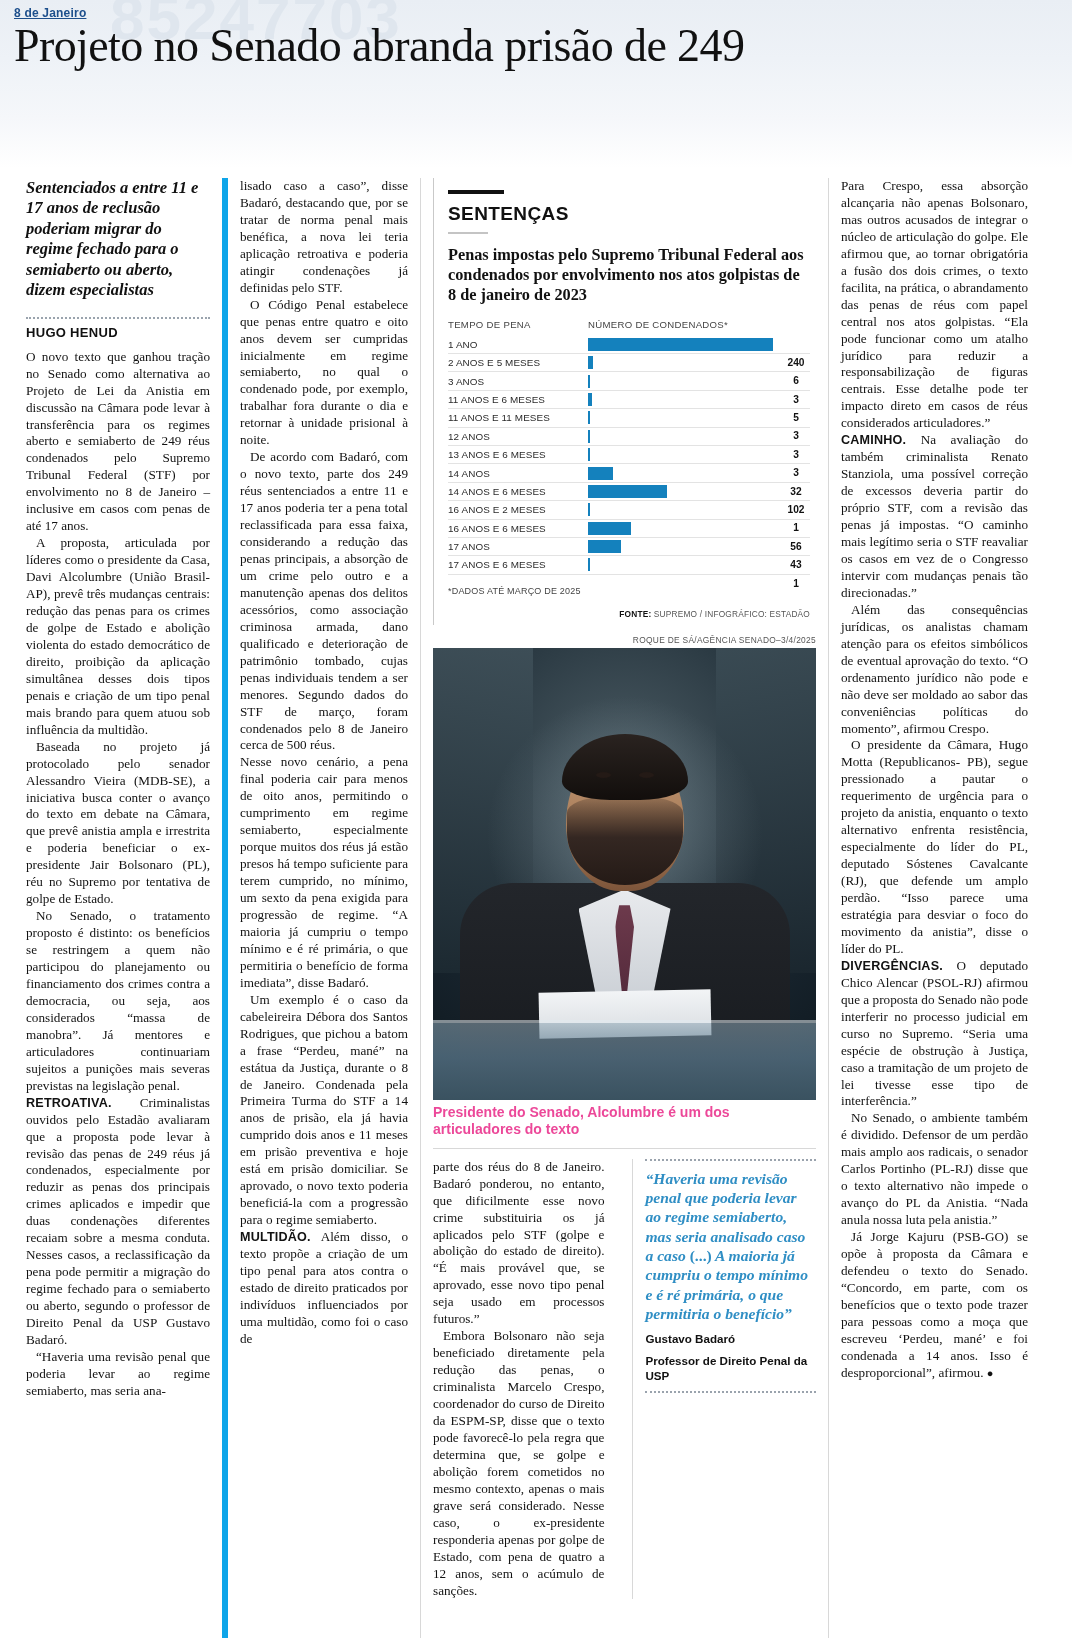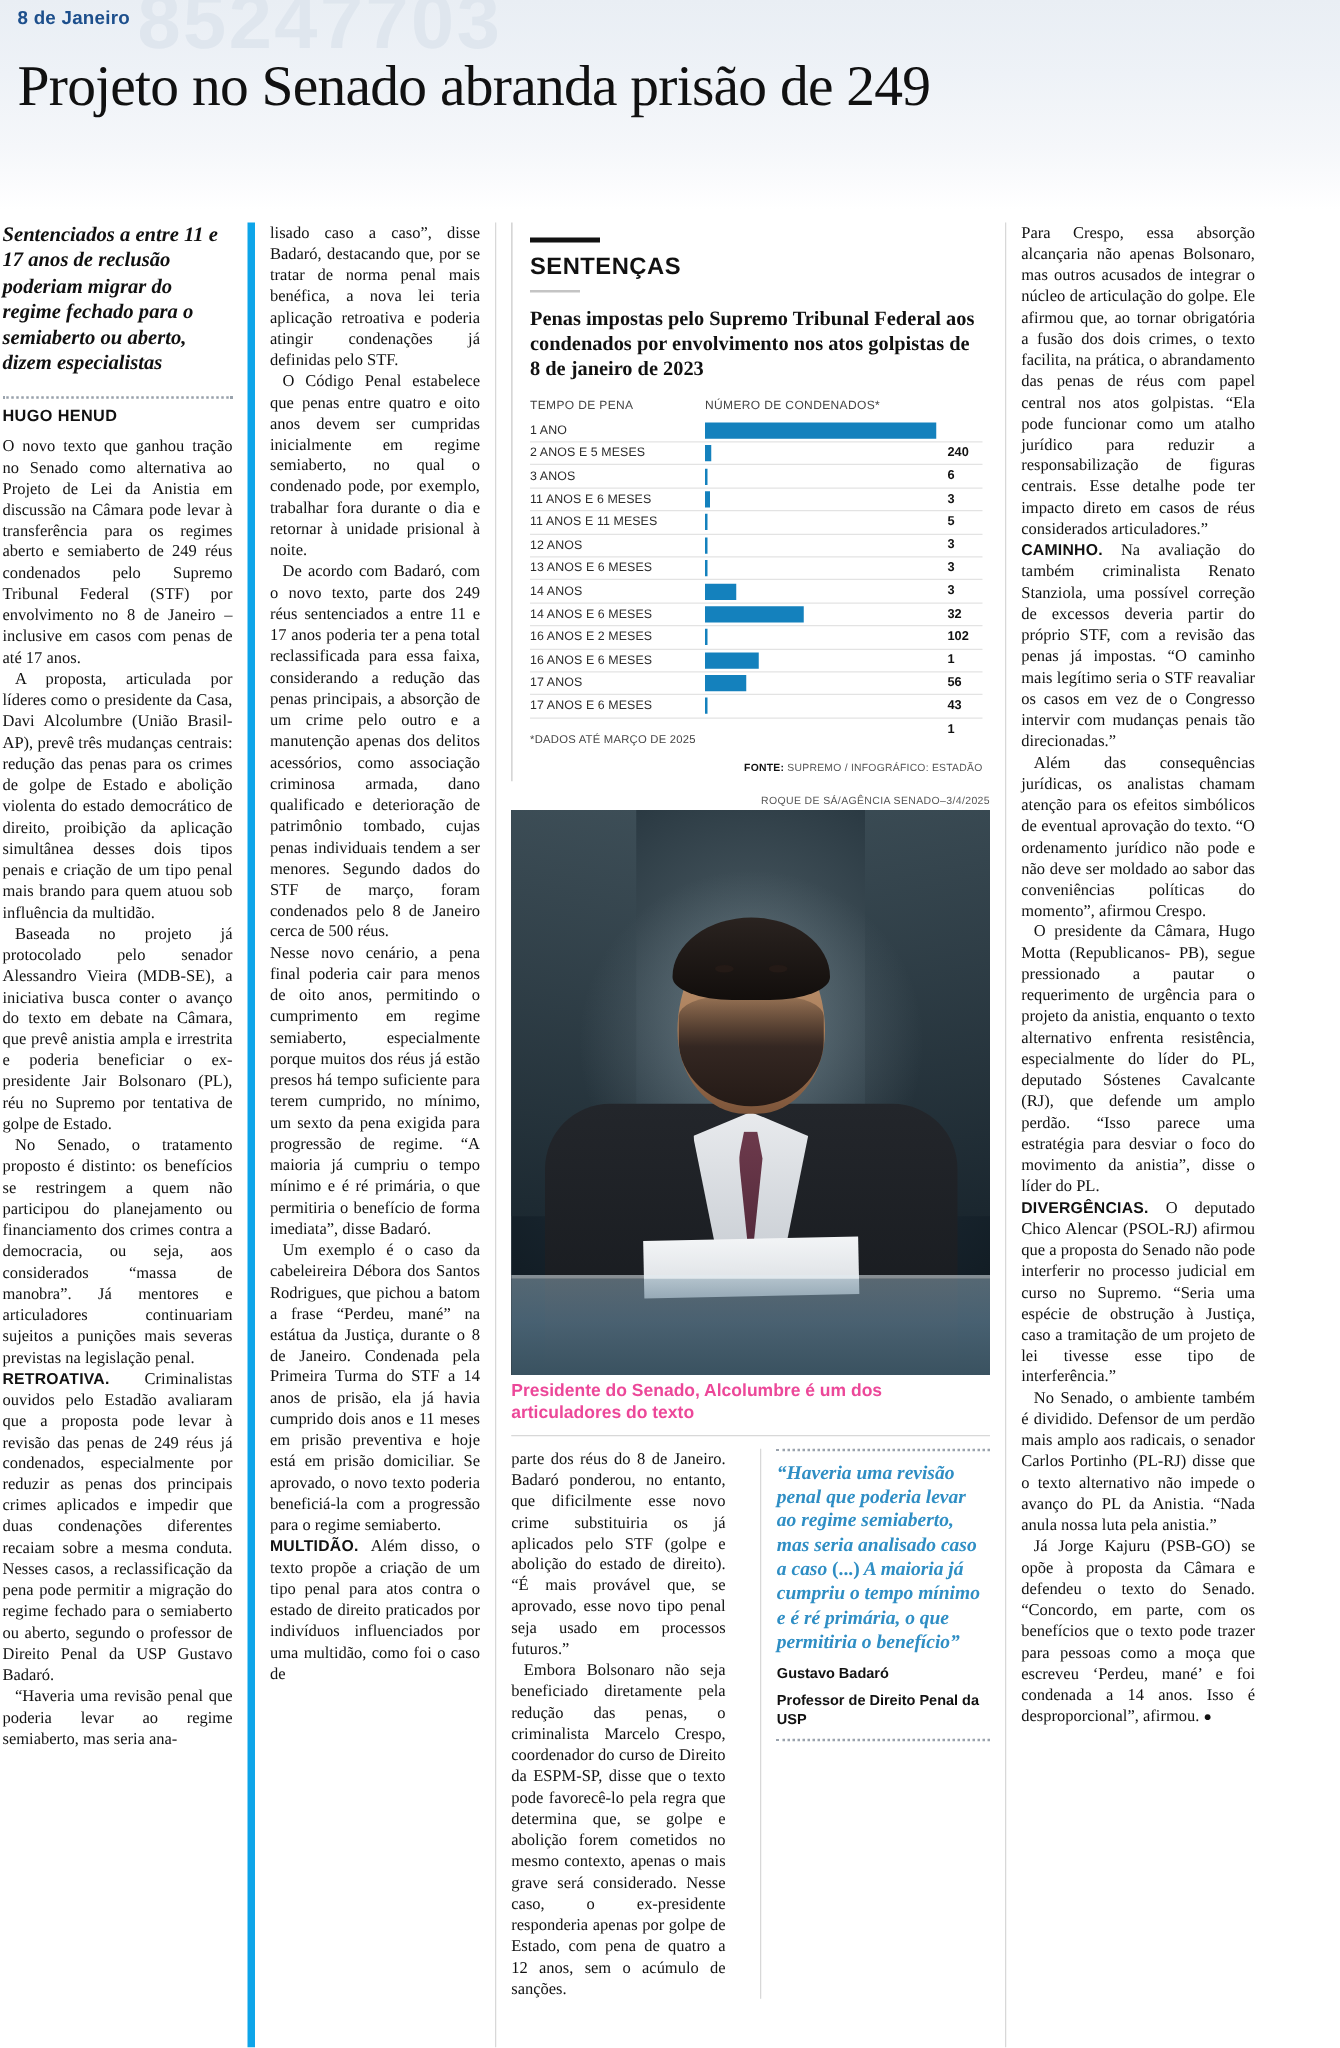--- a/index.html
+++ b/index.html
@@ -27,40 +27,41 @@
     font-weight: 700;
     font-size: 62px;
     letter-spacing: 2px;
     color: #dfe6ee;
     user-select: none;
   }
   .kicker {
     position: relative;
     font-family: "Liberation Sans", sans-serif;
     font-weight: 700;
-    font-size: 15px;
+    font-size: 12px;
     color: #1d4f8c;
     letter-spacing: .2px;
-    margin-bottom: 20px;
+    margin-bottom: 0;
+    text-decoration: underline;
   }
   .headline {
     position: relative;
     font-family: "Liberation Serif", serif;
     font-weight: 400;
     font-size: 46px;
     line-height: 1.12;
     color: #111;
     letter-spacing: -0.6px;
   }
   .headline .l2 { display: block; }
 
   
   .content {
     position: relative;
-    padding: 10px 14px 0 2px;
+    padding: 10px 14px 0 26px;
     display: flex;
     gap: 0;
     height: 1470px;
   }
   .col { position: relative; }
   .col1 { width: 196px; padding-right: 12px; }
   .col2 { width: 198px; padding: 0 12px; border-left: 6px solid #0ea5e9; }
   .col3 { width: 408px; padding: 0 12px; border-left: 1px solid #d8d8d8; }
   .col4 { width: 200px; padding-left: 12px; border-left: 1px solid #d8d8d8; }
 
@@ -185,21 +186,21 @@
     background: #1481bd;
     height: 13px;
     min-width: 1px;
   }
   .chart-row .val {
     font-family: "Liberation Sans", sans-serif;
     font-size: 10.2px;
     font-weight: 700;
     color: #111;
     width: 32px;
-    text-align: left;
+    text-align: center;
     padding-left: 4px;
     margin-top: 36px;
   }
   .chart-note {
     font-family: "Liberation Sans", sans-serif;
     font-size: 9px;
     color: #444;
     letter-spacing: .2px;
     margin-top: 11px;
   }

